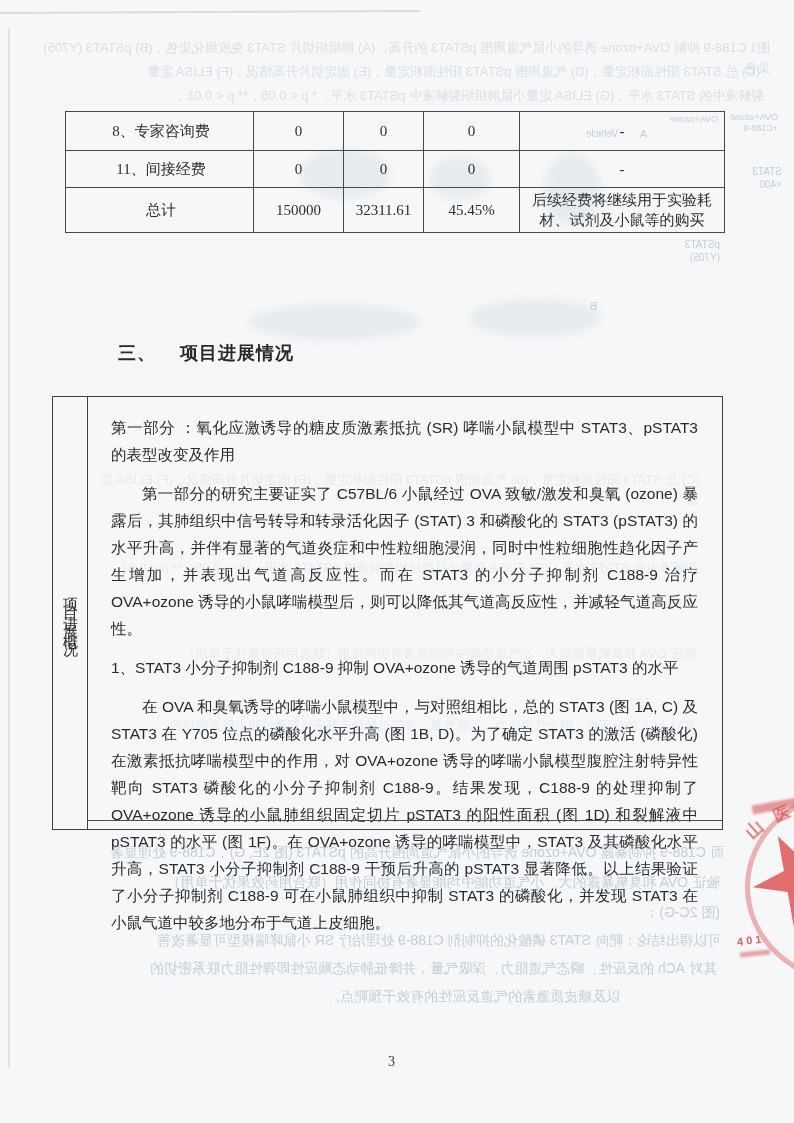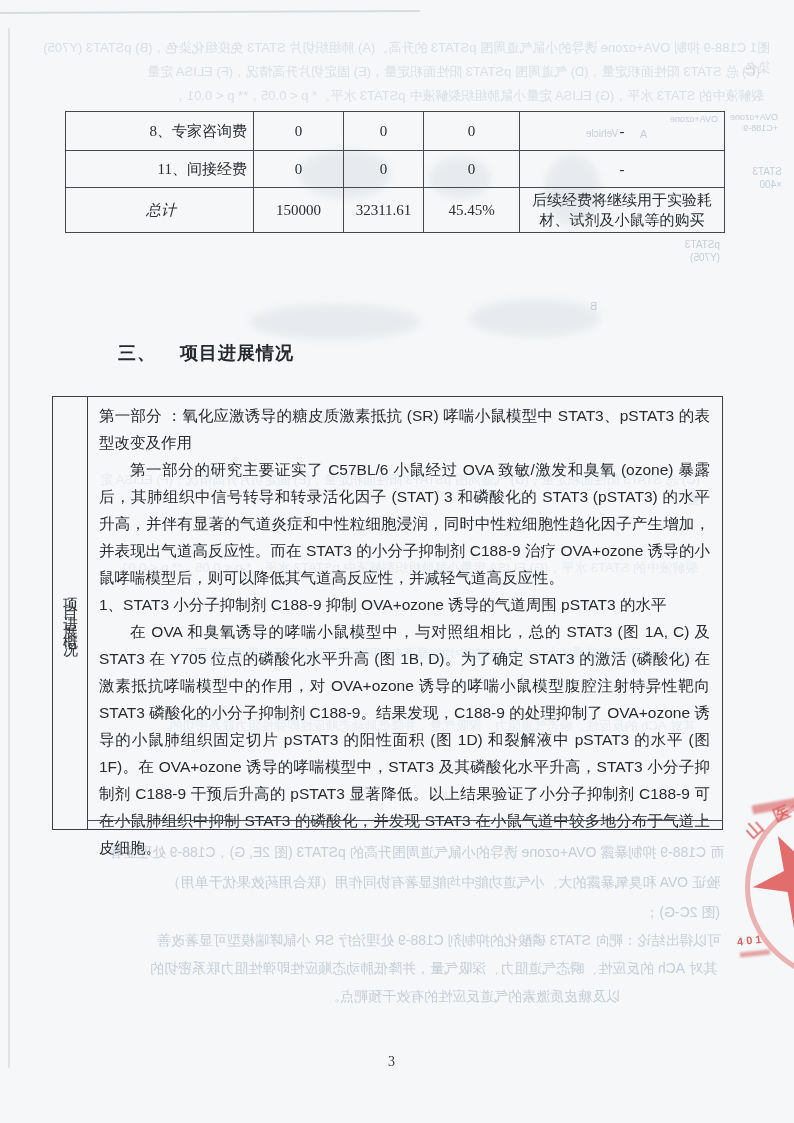--- a/index.html
+++ b/index.html
@@ -18,41 +18,41 @@
     color:rgba(125,142,168,0.40);pointer-events:none;line-height:1.5;}
   .ghost.faint{color:rgba(130,146,170,0.24);}
   .blob{position:absolute;background:rgba(139,155,178,0.13);filter:blur(4px);
     border-radius:50%;pointer-events:none;}
   
   table.budget{
     position:absolute;left:65px;top:111px;border-collapse:collapse;table-layout:fixed;
     font-family:"Liberation Serif","DejaVu Serif",serif;font-size:15px;color:#2b2e31;
   }
   table.budget td{border:1.5px solid #45484c;padding:0;overflow:hidden;}
-  table.budget td.lbl{padding:2px 6px 2px 9px;text-align:right;line-height:20px;}
+  table.budget td.lbl{padding:2px 6px 2px 9px;text-align:center;line-height:20px;}
   table.budget td.num,table.budget td.note{text-align:center;}
   table.budget td.note{padding:2px 8px;line-height:20px;}
   table.budget tr.r1{height:39px;} table.budget tr.r2{height:46px;}
   table.budget tr.r3{height:35px;} table.budget tr.r4{height:37px;}
   table.budget tr.r5{height:40px;}
-  table.budget td.total-lbl{text-align:center;font-style:italic;}
+  table.budget td.total-lbl{text-align:center;}
   
   .sec-head{position:absolute;left:118px;top:341px;font-size:18px;font-weight:bold;
     letter-spacing:1px;color:#26292c;}
   .sec-head .sec-title{margin-left:24px;}
   
   .pbox{position:absolute;left:52px;top:396px;width:671px;height:434px;
     border:1.6px solid #3b3e42;box-sizing:border-box;display:flex;}
   .pbox .side{width:34px;border-right:1.6px solid #3b3e42;display:flex;
     align-items:center;justify-content:center;}
   .pbox .side span{writing-mode:vertical-rl;text-orientation:upright;
     font-size:15px;letter-spacing:9px;color:#2b2e31;}
   .pbox .pcontent{flex:1;padding:5px 12px 0 11px;font-size:15.5px;line-height:27px;
     text-align:justify;color:#282b2e;position:relative;}
-  .pbox .pcontent p{margin:0;}
+  .pbox .pcontent p{margin:12px;}
   .pbox .pcontent p.pindent{text-indent:2em;}
   .inner-bottom-line{position:absolute;left:34px;right:0;bottom:8px;height:0;
     border-bottom:1.3px solid #4a4d51;}
   
   .stamp-ellipse{position:absolute;left:745px;top:790px;width:200px;height:184px;
     border:5px solid rgba(224,88,88,0.45);border-radius:50%;filter:blur(0.4px);}
   .stamp-bar{position:absolute;left:752px;top:801px;width:52px;height:9px;
     background:rgba(217,74,74,0.55);transform:rotate(-10deg);filter:blur(0.8px);}
   .stamp-star{position:absolute;left:752px;top:831px;width:96px;height:96px;
     background:rgba(220,70,70,0.78);filter:blur(0.4px);transform:rotate(-100deg);

